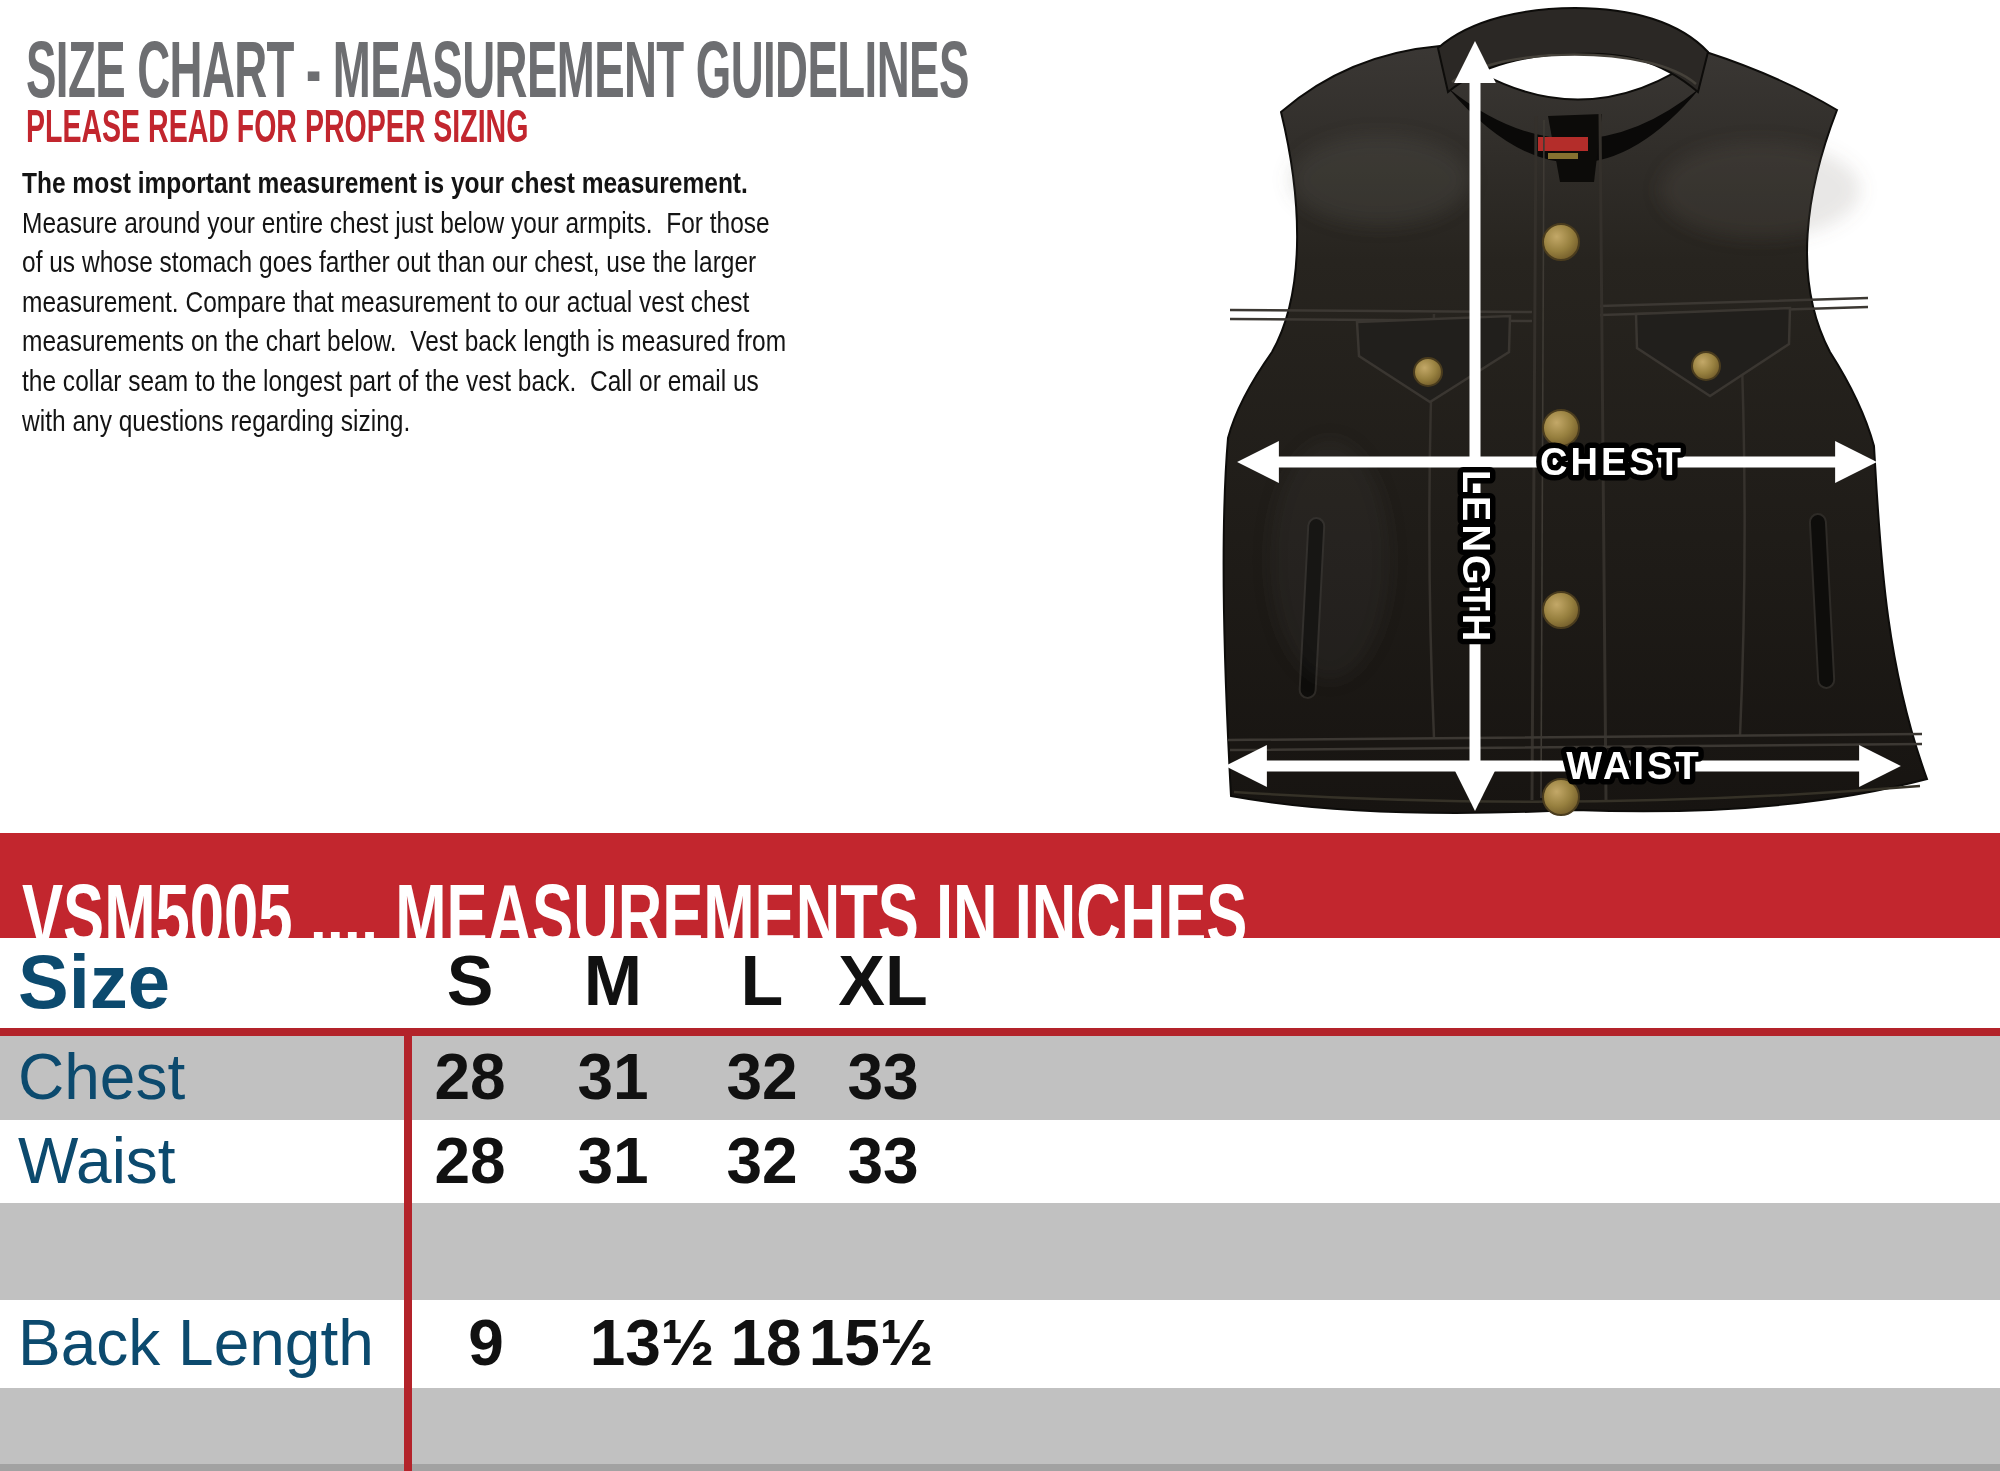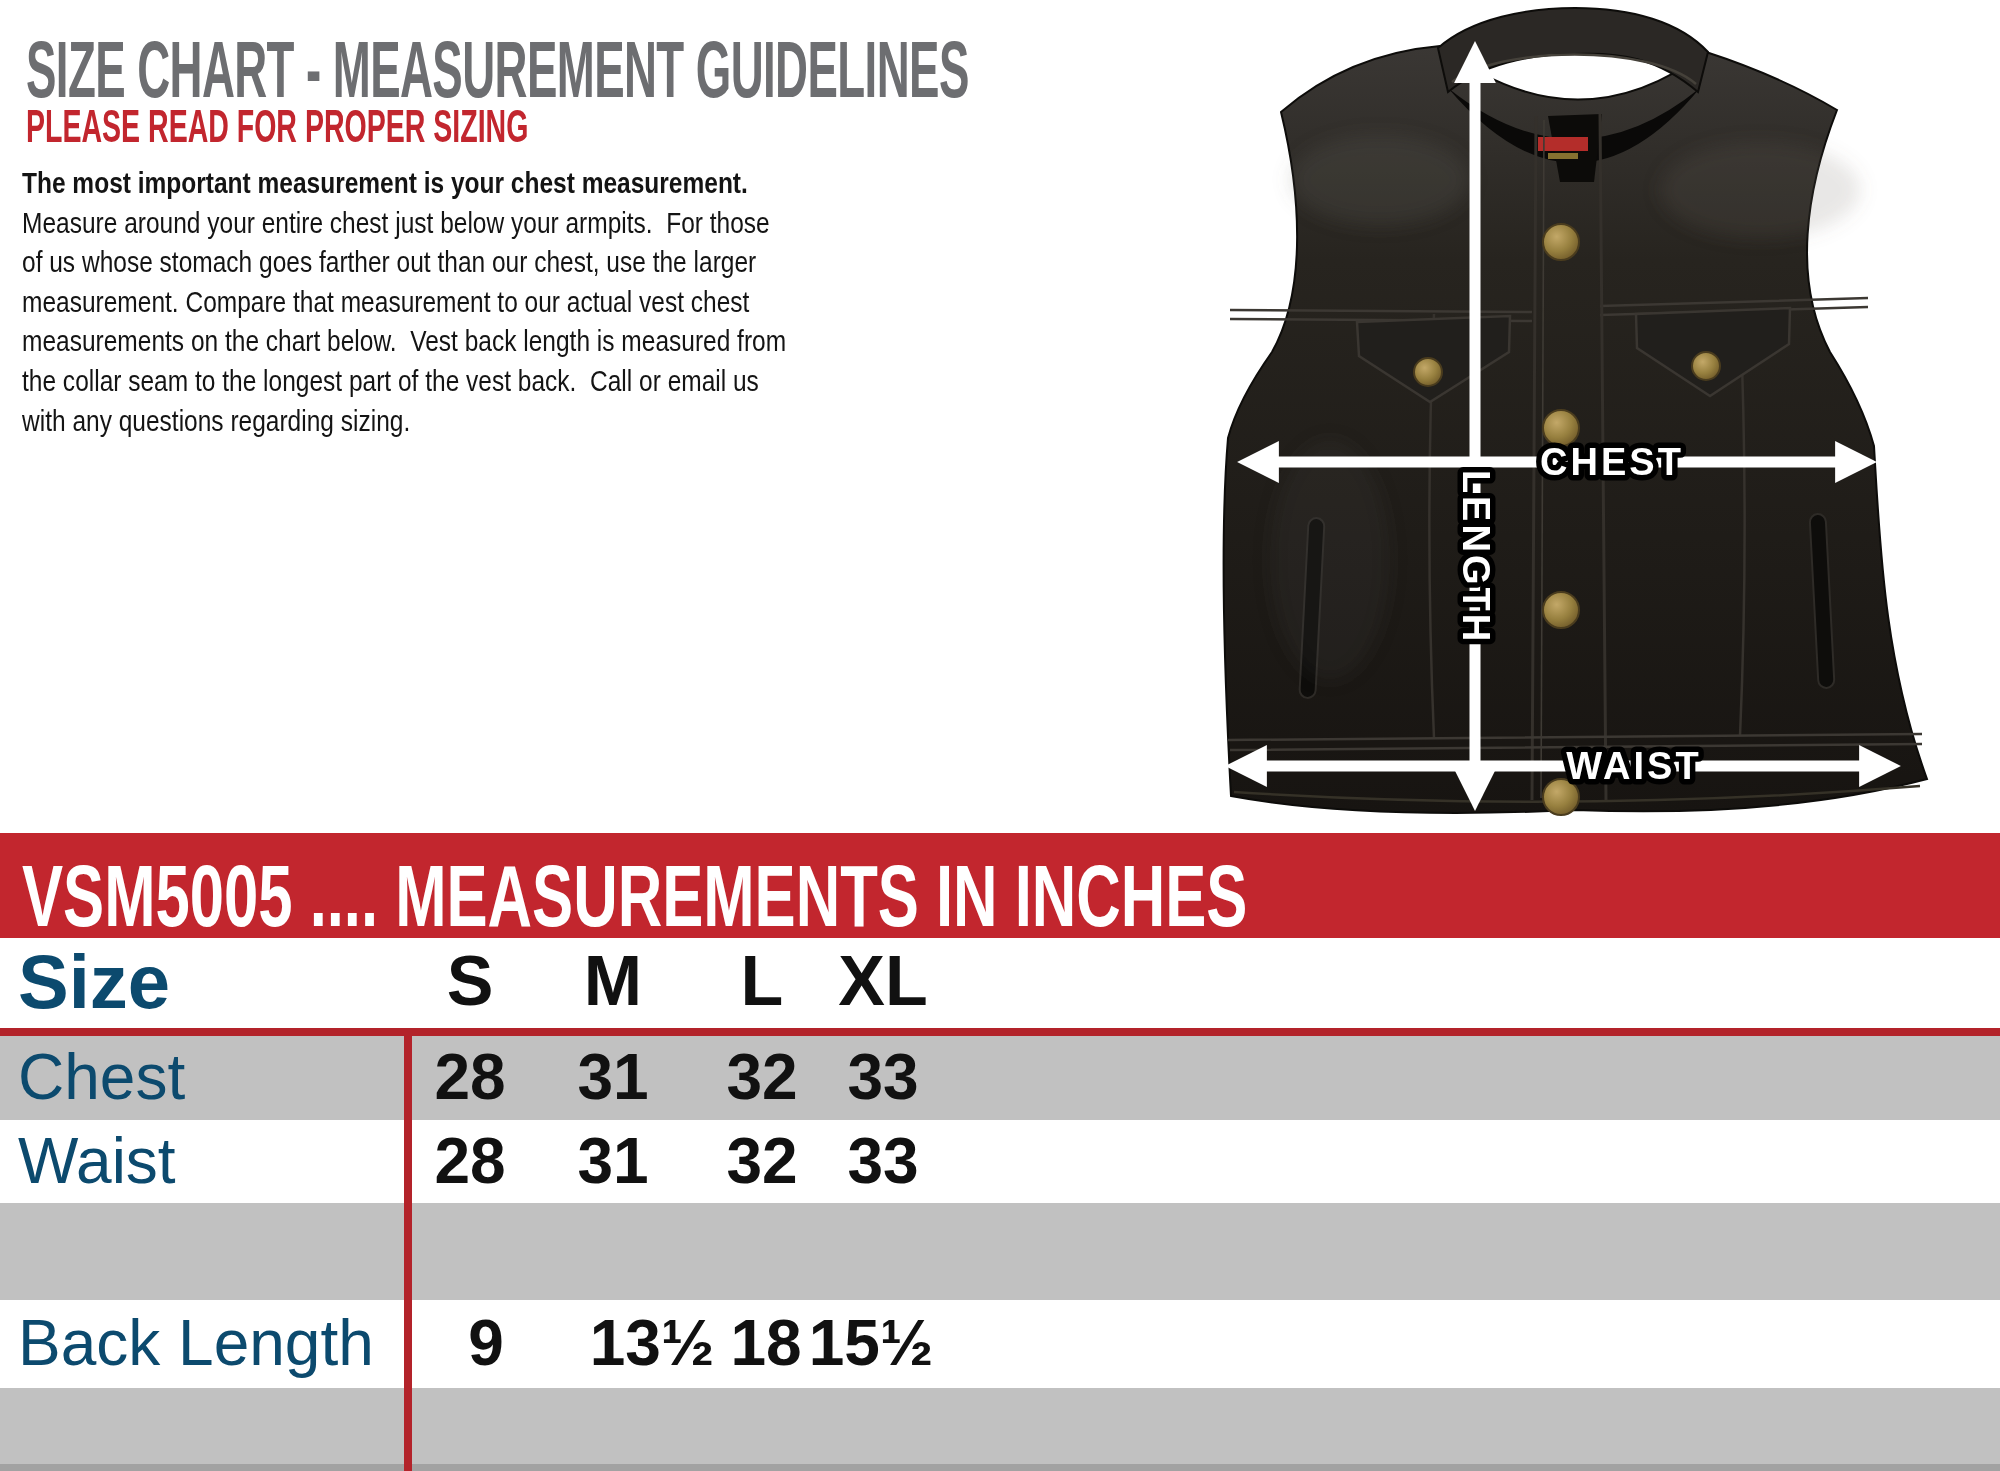--- a/index.html
+++ b/index.html
@@ -30,21 +30,21 @@
   .vest-wrap svg{display:block;width:790px;height:825px;}
   .arrow-label{
     font-family:"Liberation Sans","DejaVu Sans",sans-serif;
     font-size:38px;font-weight:bold;letter-spacing:3px;
     fill:#ffffff;stroke:#000000;stroke-width:11px;
     paint-order:stroke;stroke-linejoin:round;
   }
   
   .banner{
     position:absolute;left:0;top:833px;width:2000px;height:126px;
-    background:#c2262e;display:flex;align-items:center;
+    background:#c2262e;display:flex;align-items:flex-end;
   }
   .banner-text{
     margin-left:22px;color:#ffffff;font-size:88px;font-weight:bold;line-height:1;
     white-space:nowrap;transform:scaleX(.70);transform-origin:0 50%;
   }
   
   .trow{position:absolute;left:0;width:2000px;}
   .r-head{top:938px;height:90px;background:#ffffff;}
   .r1{top:1036px;height:84px;background:#c1c1c1;}
   .r2{top:1120px;height:83px;background:#ffffff;}

